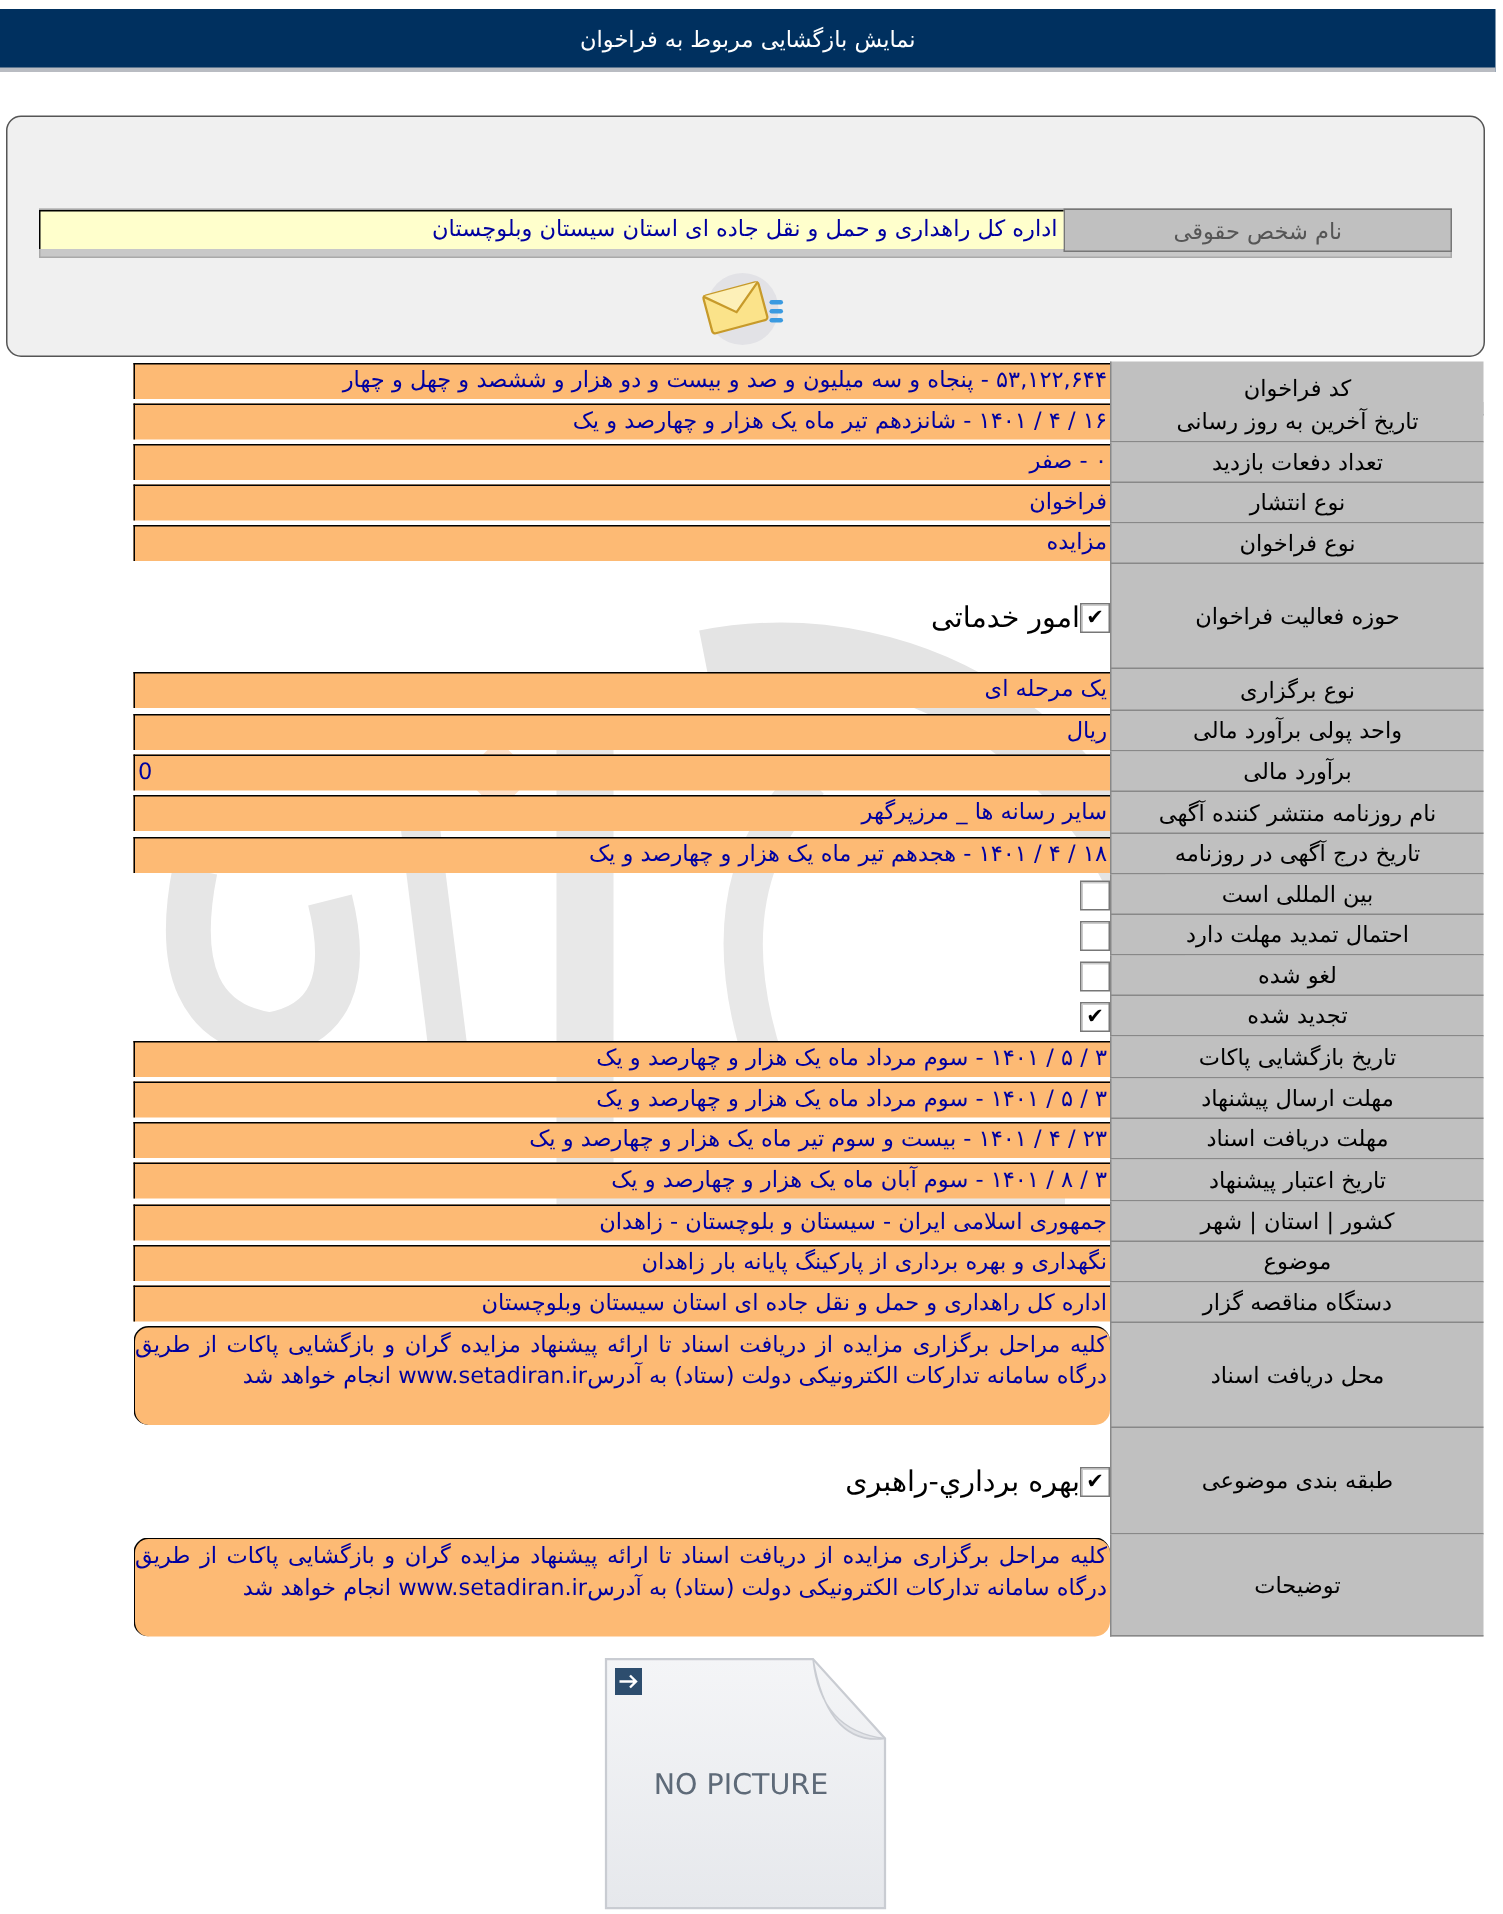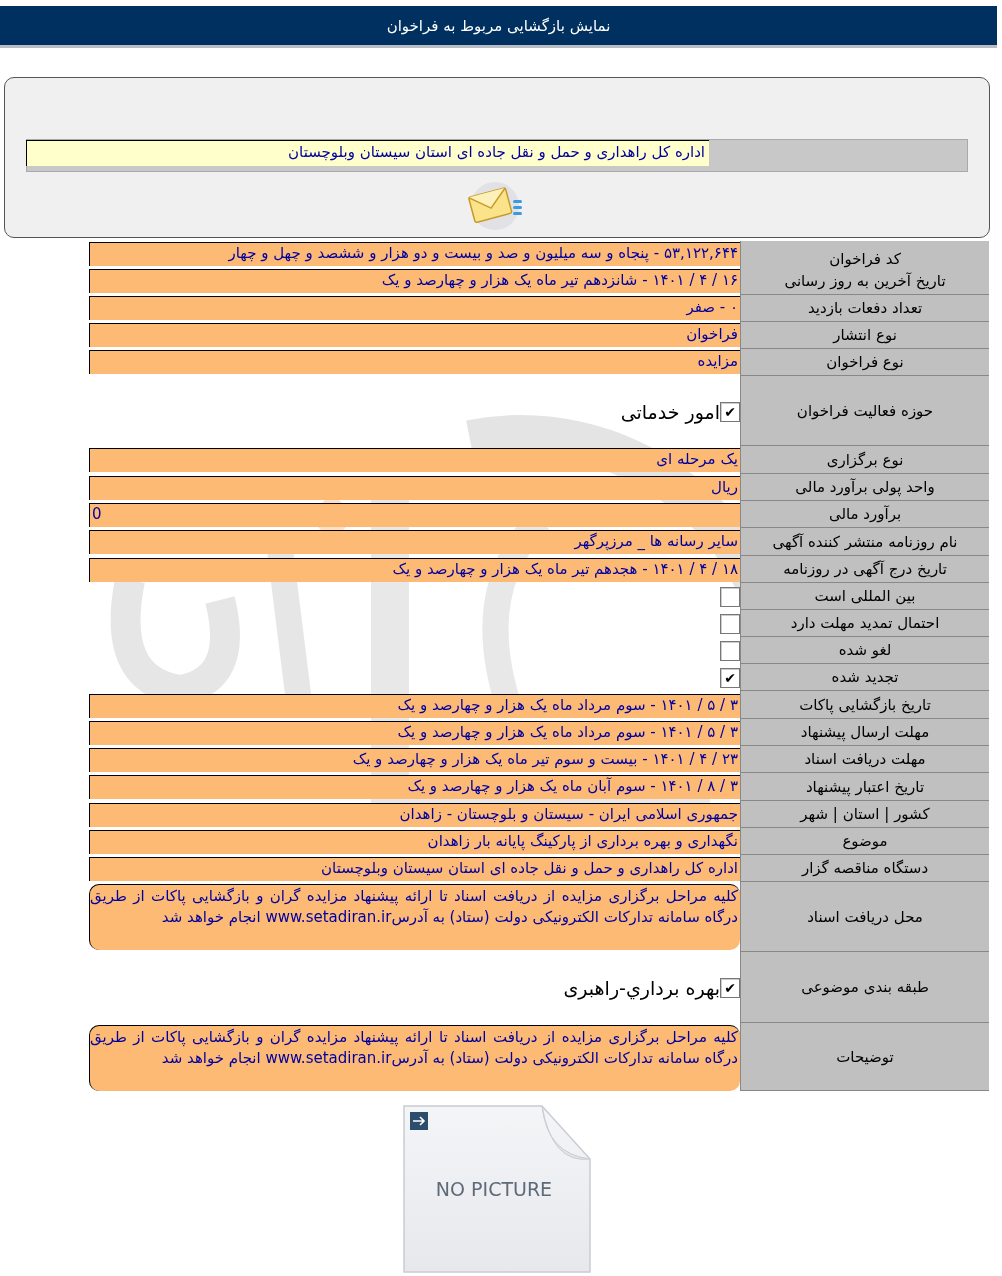--- a/index.html
+++ b/index.html
@@ -78,20 +78,23 @@
   <path d="M300 100 L300 420 L620 420" stroke="#e8e8e8" stroke-width="38" fill="none"></path>
   <path d="M40 200 Q20 300 90 310 Q150 300 130 220" stroke="#e6e6e6" stroke-width="30" fill="none"></path>
   <path d="M190 170 L210 330" stroke="#e6e6e6" stroke-width="26" fill="none"></path>
   <rect x="225" y="120" width="34" height="34" transform="rotate(45 242 137)" fill="#fde0c8"></rect>
   <path d="M450 140 Q380 210 420 330" stroke="#e8e8e8" stroke-width="26" fill="none"></path>
 </svg>
 
 <div class="contact-box">
   <div class="contact-header">
     <span>برقراری ارتباط با شخص پاسخگوی فراخوان</span>
+  </div>
+  <div class="contact-label">
+    <span>نام شخص حقوقی</span>
   </div>
   <div class="contact-value">اداره کل راهداری و حمل و نقل جاده ای استان سیستان وبلوچستان</div>
   <svg class="mail-icon" viewBox="0 0 64 58">
     <circle cx="32" cy="30" r="24" fill="#e2e2e6"></circle>
     <g transform="rotate(-15 28 28)">
       <rect x="8" y="16" width="38" height="26" rx="2" fill="#fbe38a" stroke="#c79a2a" stroke-width="1.5"></rect>
       <path d="M8 16 L27 32 L46 16" fill="#fdf0b8" stroke="#c79a2a" stroke-width="1.5"></path>
     </g>
     <rect x="50" y="24" width="9" height="3" rx="1.5" fill="#3a9ae0"></rect>
     <rect x="50" y="30" width="9" height="3" rx="1.5" fill="#3a9ae0"></rect>

